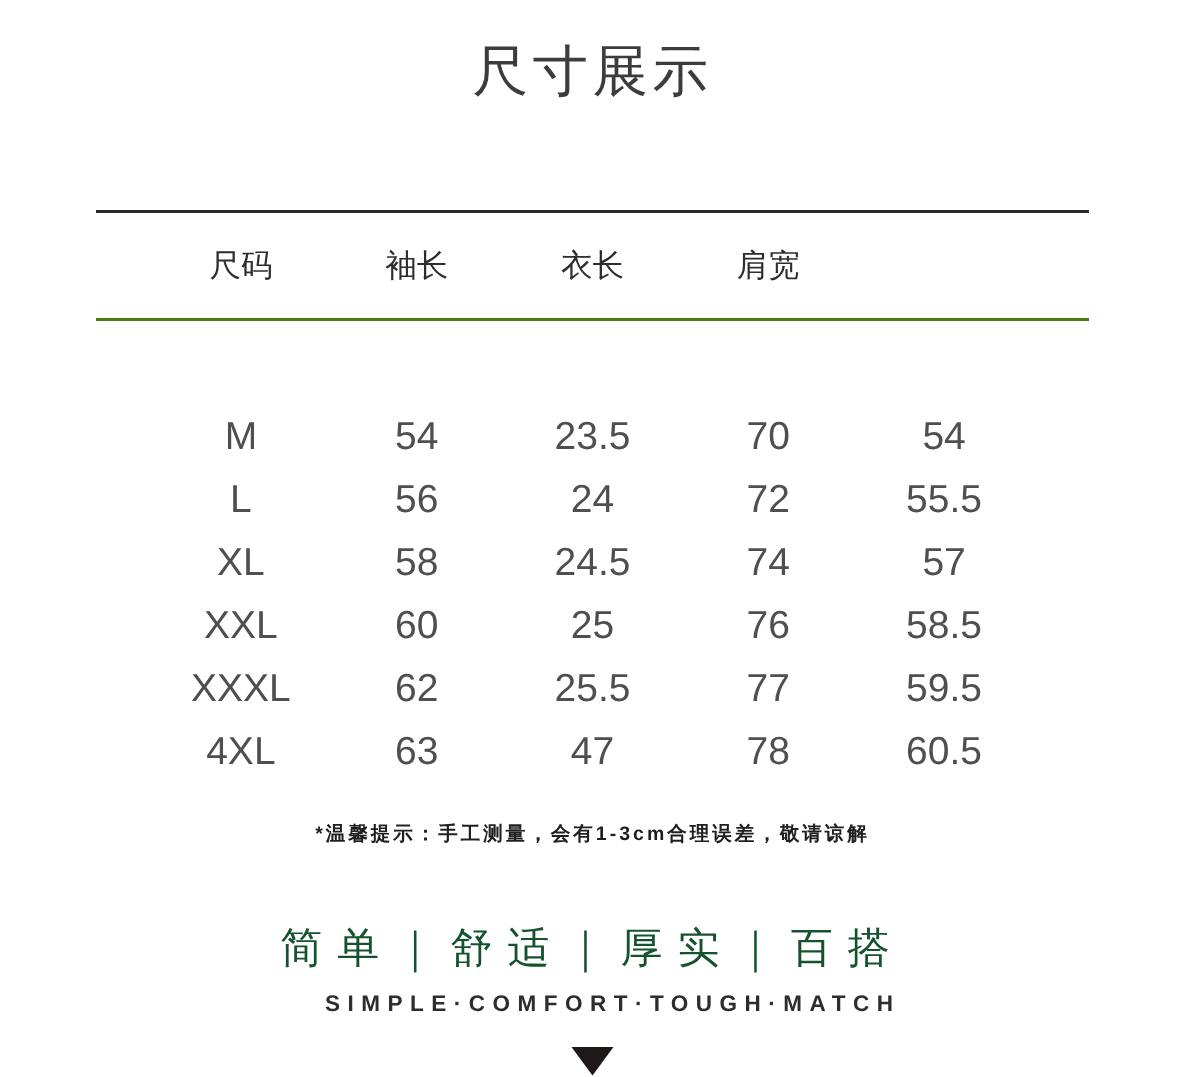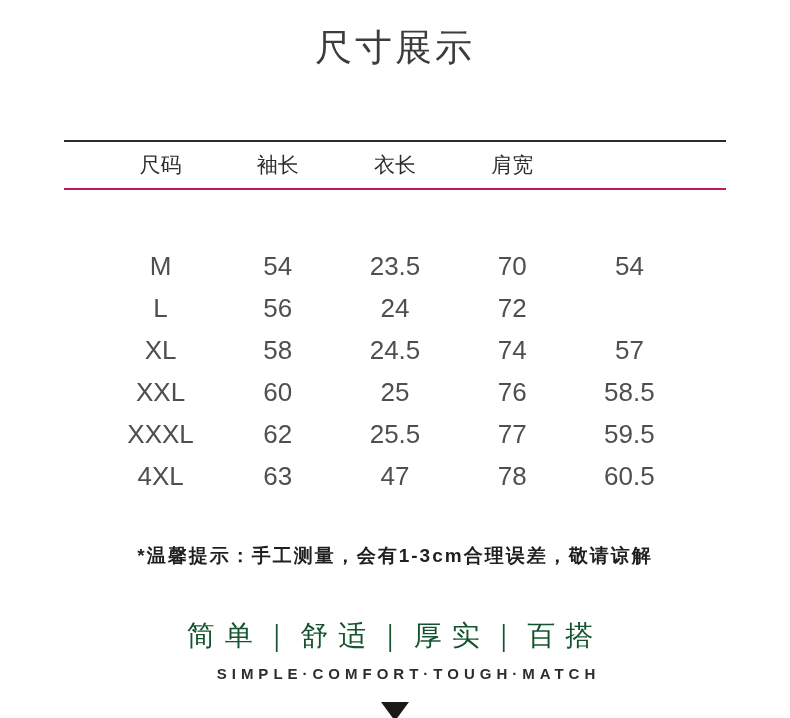--- a/index.html
+++ b/index.html
@@ -29,45 +29,45 @@
   }
   .size-table {
     width: 662px;
     margin: 70px auto 0 auto;
   }
   .thead {
     display: grid;
     grid-template-columns: repeat(5, 1fr);
     align-items: center;
     height: 38px;
-    padding: 4px 38px;
+    padding: 16px 38px;
     border-top: 2px solid #2b2b2b;
-    border-bottom: 2px solid #be185d;
+    border-bottom: 2px solid #4d7c0f;
     font-size: 21px;
     color: #2d2d2d;
   }
   .tbody {
     padding: 55px 38px 0 38px;
   }
   .row {
     display: grid;
     grid-template-columns: repeat(5, 1fr);
     align-items: center;
     height: 42px;
     font-size: 26px;
     color: #4f4f4f;
   }
   .cell {
     text-align: center;
     white-space: nowrap;
   }
   .note {
-    margin: 46px 0 0 0;
+    margin: 26px 0 0 0;
     text-align: center;
-    font-size: 19px;
+    font-size: 13px;
     font-weight: 600;
     color: #1f1f1f;
     letter-spacing: 2px;
   }
   .tagline {
     margin-top: 50px;
     text-align: center;
     font-size: 28px;
     line-height: 1.2;
     font-weight: 400;
@@ -113,20 +113,21 @@
         <div class="cell">54</div>
         <div class="cell">23.5</div>
         <div class="cell">70</div>
         <div class="cell">54</div>
       </div>
       <div class="row">
         <div class="cell">L</div>
         <div class="cell">56</div>
         <div class="cell">24</div>
         <div class="cell">72</div>
+        <div class="cell">55.5</div>
       </div>
       <div class="row">
         <div class="cell">XL</div>
         <div class="cell">58</div>
         <div class="cell">24.5</div>
         <div class="cell">74</div>
         <div class="cell">57</div>
       </div>
       <div class="row">
         <div class="cell">XXL</div>

